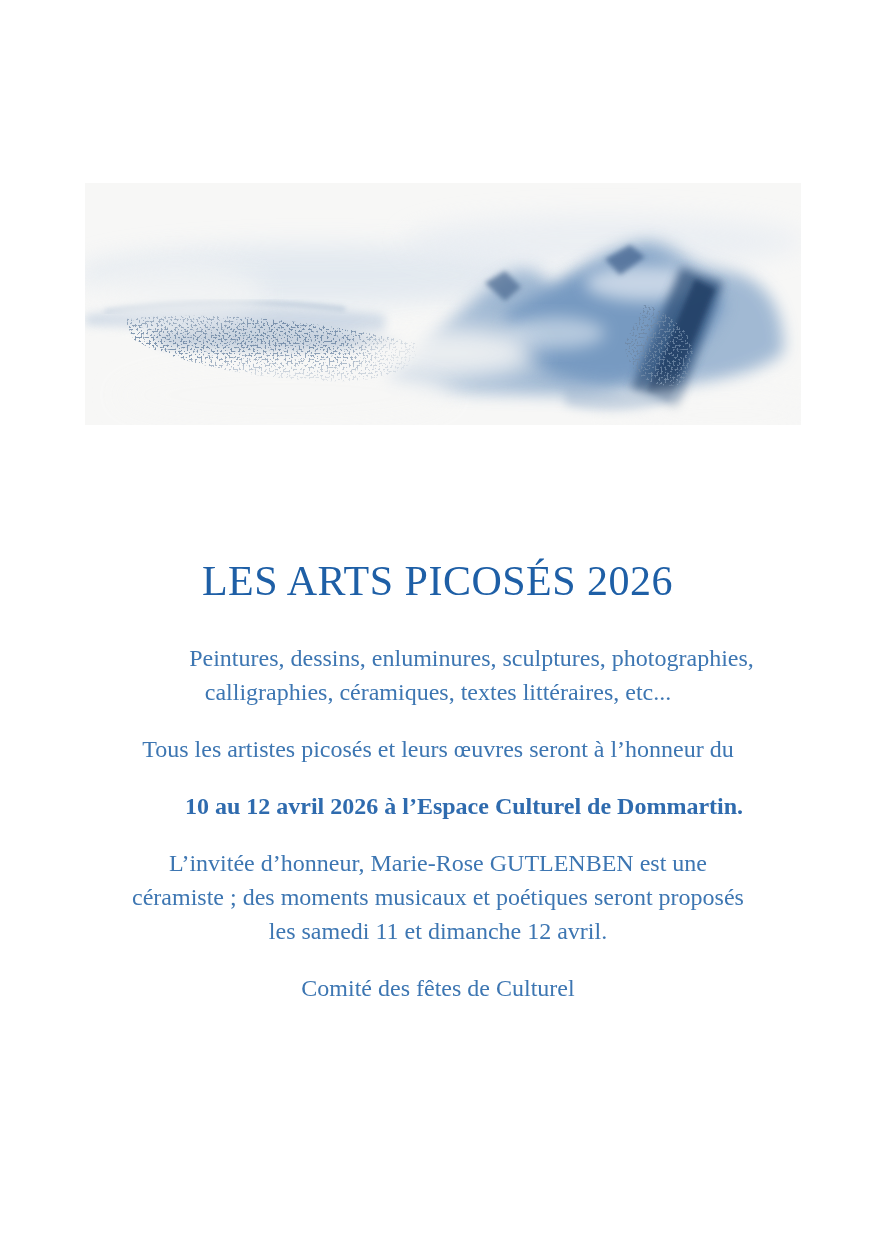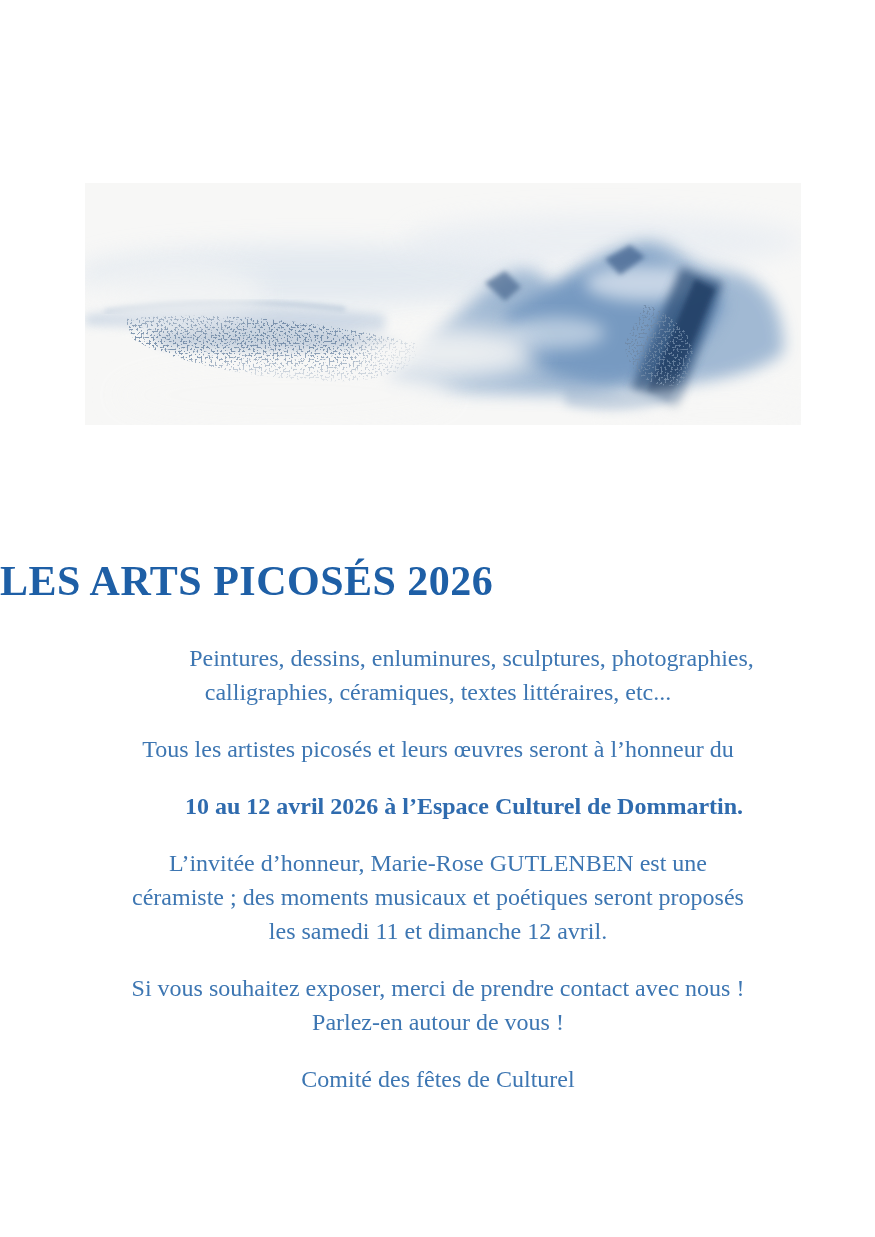--- a/index.html
+++ b/index.html
@@ -28,22 +28,23 @@
     height: 242px;
     background: var(--artwork-background);
     border-radius: 2px;
   }
   .artwork svg { display: block; width: 100%; height: 100%; }
   .flyer-title {
     position: absolute;
     left: 0;
     top: 529px;
     width: 100%;
+    text-align: center;
     font-size: 42px;
-    font-weight: bold;
+    font-weight: normal;
     letter-spacing: 0.5px;
     color: var(--title-blue);
   }
   .content {
     position: absolute;
     left: 80px;
     top: 641px;
     width: 716px;
     font-size: 24px;
     line-height: 34px;
@@ -139,23 +140,19 @@
     <div class="para date-line">
       <div class="line indent-sm">10 au 12 avril 2026 à l’Espace Culturel de Dommartin.</div>
     </div>
 
     <div class="para">
       <div class="line">L’invitée d’honneur, Marie-Rose GUTLENBEN est une</div>
       <div class="line">céramiste ; des moments musicaux et poétiques seront proposés</div>
       <div class="line">les samedi 11 et dimanche 12 avril.</div>
     </div>
 
-    <div class="para">
-      <div class="line">Si vous souhaitez exposer, merci de prendre contact avec nous !</div>
-      <div class="line">Parlez-en autour de vous !</div>
-    </div>
 
     <div class="para">
       <div class="line">Comité des fêtes de Culturel</div>
     </div>
 
   </div>
 </div>
 
 </body></html>

